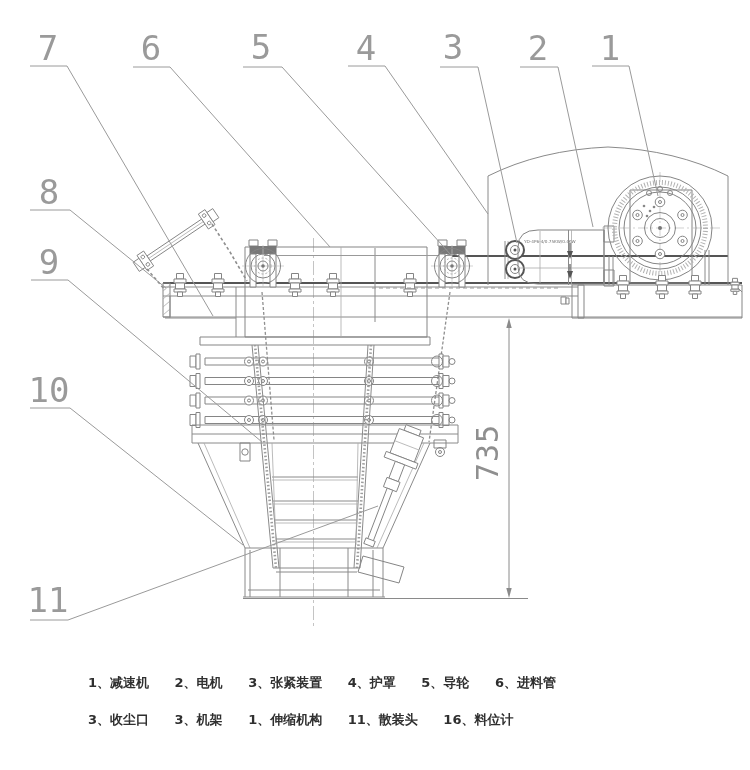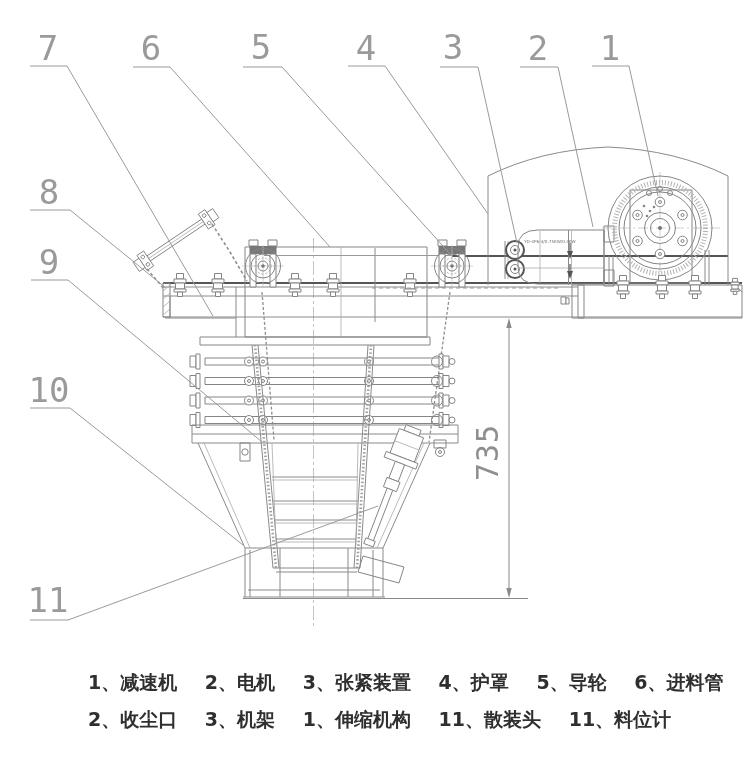--- a/index.html
+++ b/index.html
@@ -10,21 +10,21 @@
   .ln{stroke:#8a8a8a;stroke-width:1;fill:none;}
   .lt{stroke:#aaaaaa;stroke-width:0.8;fill:none;}
   .hv{stroke:#555555;stroke-width:2.2;fill:none;}
   .wf{stroke:#858585;stroke-width:1;fill:#ffffff;}
   .wfn{stroke:#858585;stroke-width:1;fill:none;}
   .callout-text{font-family:"DejaVu Sans Mono",monospace;font-weight:400;
                 fill:#9a9a9a;font-size:34px;}
   .dim-text{font-family:"DejaVu Sans Mono",monospace;fill:#8f8f8f;font-size:30px;letter-spacing:1px;}
   .spec-text{font-family:"DejaVu Sans",sans-serif;fill:#6f6f6f;font-size:4.2px;}
   .legend{position:absolute;left:88px;top:664px;color:#2f2f2f;font-weight:bold;
-          font-size:19px;line-height:37px;white-space:nowrap;}
+          font-size:13px;line-height:37px;white-space:nowrap;}
   .legend-row span{margin-right:21px;}
 </style>
 </head>
 <body>
 
 <div class="stage">
 
 <svg width="750" height="770" viewBox="0 0 750 770">
 
   <defs>
@@ -363,21 +363,21 @@
 <div class="legend">
   <div class="legend-row">
     <span>1、减速机</span>
     <span>2、电机</span>
     <span>3、张紧装置</span>
     <span>4、护罩</span>
     <span>5、导轮</span>
     <span>6、进料管</span>
   </div>
   <div class="legend-row">
-    <span>2、收尘口</span>
+    <span>3、收尘口</span>
     <span>3、机架</span>
     <span>1、伸缩机构</span>
     <span>11、散装头</span>
-    <span>11、料位计</span>
+    <span>16、料位计</span>
   </div>
 </div>
 
 </div>
 
 </body></html>

